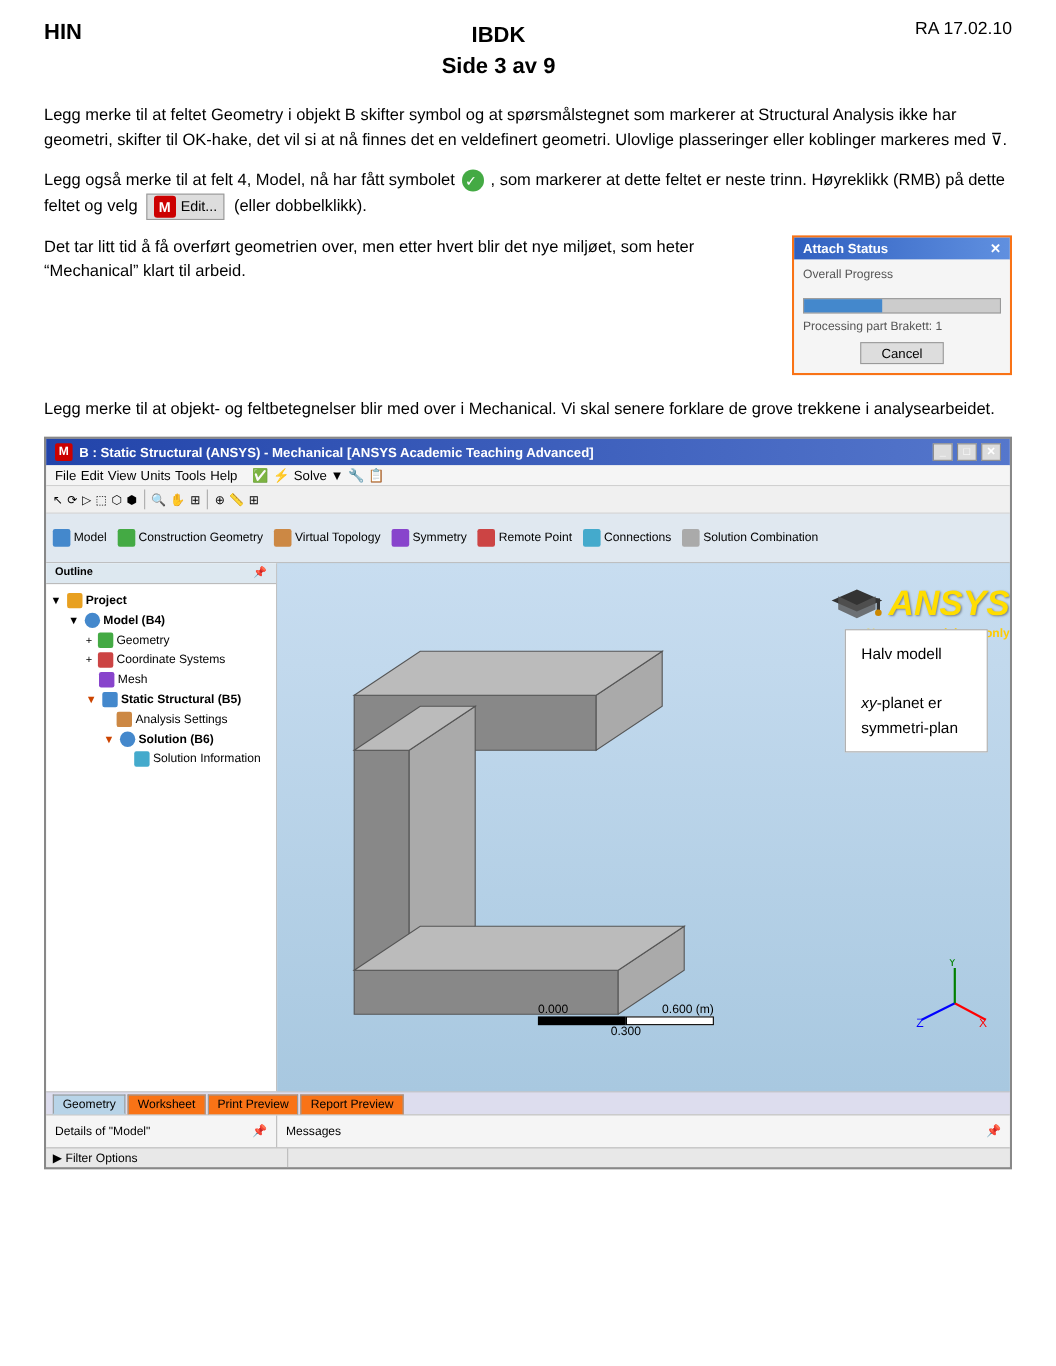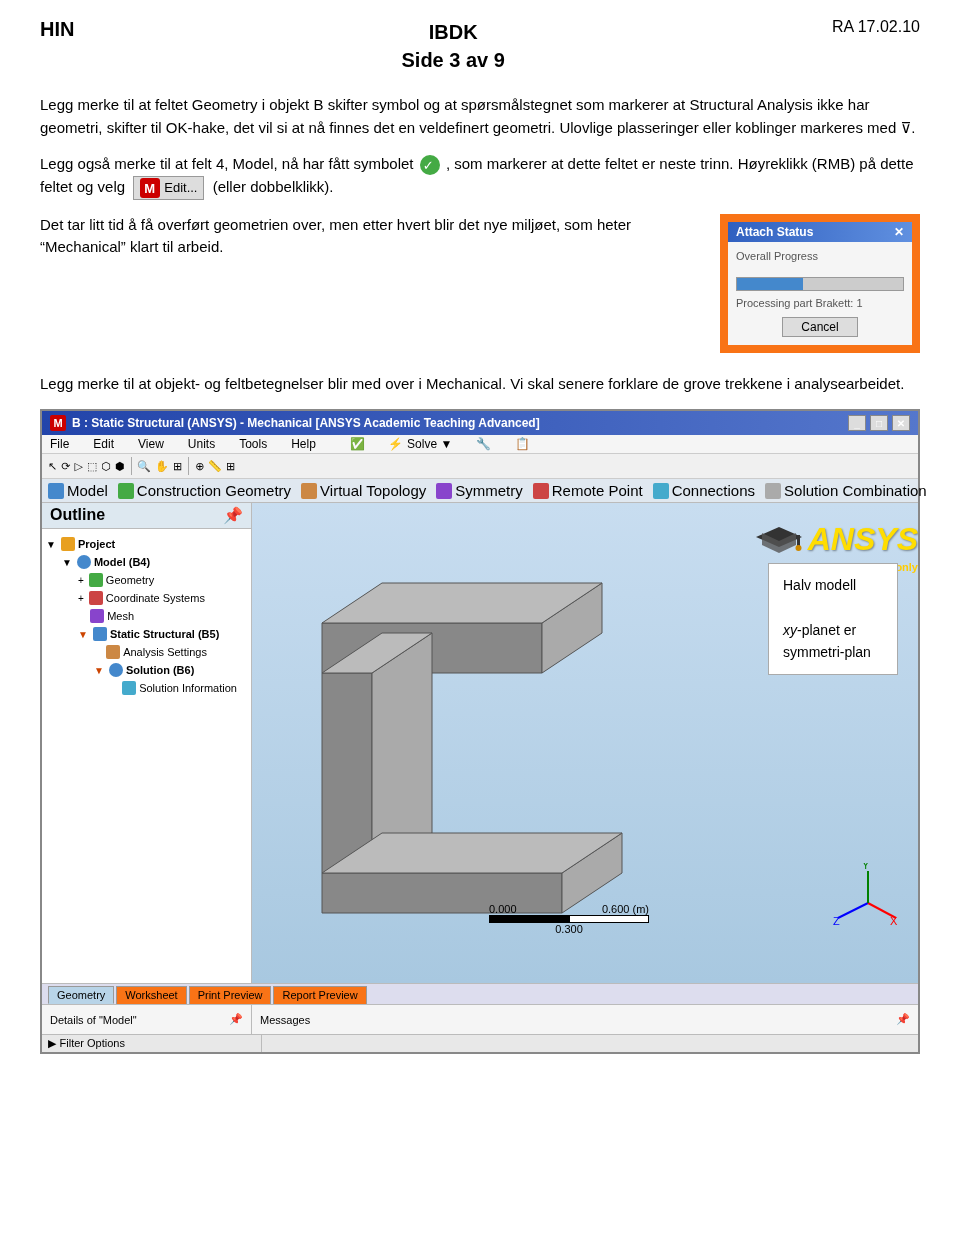--- a/index.html
+++ b/index.html
@@ -91,21 +91,21 @@
       gap: 20px;
       margin-bottom: 20px;
       align-items: flex-start;
     }
     .two-col-text {
       flex: 1;
       line-height: 1.5;
     }
     .attach-dialog {
       width: 200px;
-      border: 8px solid #f97316;
+      border: 2px solid #f97316;
       background: #f0f0f0;
       flex-shrink: 0;
     }
     .attach-dialog-title {
       background: linear-gradient(to right, #3060c0, #6090e0);
       color: white;
       font-size: 12px;
       font-weight: bold;
       padding: 3px 8px;
       display: flex;
@@ -209,45 +209,45 @@
       align-items: center;
       justify-content: center;
       cursor: pointer;
     }
 
     .ansys-menubar {
       background: #f5f5f5;
       border-bottom: 1px solid #ccc;
       padding: 2px 8px;
       display: flex;
-      gap: 24px;
+      gap: 4px;
       font-size: 12px;
     }
     .ansys-menubar span { cursor: pointer; }
 
     .ansys-toolbar {
       background: #f0f0f0;
       border-bottom: 1px solid #ccc;
       padding: 3px 6px;
       display: flex;
       align-items: center;
       gap: 4px;
       flex-wrap: wrap;
       font-size: 11px;
     }
     .toolbar-sep { width: 1px; height: 18px; background: #aaa; margin: 0 2px; }
 
     .ansys-ribbon {
       background: #e0e8f0;
       border-bottom: 1px solid #bbb;
-      padding: 3px 6px;
+      padding: 14px 6px;
       display: flex;
       align-items: center;
       gap: 10px;
-      font-size: 15px;
+      font-size: 11px;
     }
     .ribbon-item {
       display: flex;
       align-items: center;
       gap: 3px;
       cursor: pointer;
       white-space: nowrap;
     }
     .ribbon-icon {
       width: 16px; height: 16px;
@@ -266,21 +266,21 @@
       width: 210px;
       background: #fff;
       border-right: 1px solid #bbb;
       display: flex;
       flex-direction: column;
     }
     .panel-title {
       background: #dde8f0;
       border-bottom: 1px solid #bbb;
       padding: 3px 8px;
-      font-size: 16px;
+      font-size: 10px;
       font-weight: bold;
       display: flex;
       justify-content: space-between;
     }
     .outline-tree {
       padding: 6px 4px;
       font-size: 11px;
       flex: 1;
       overflow-y: auto;
     }

